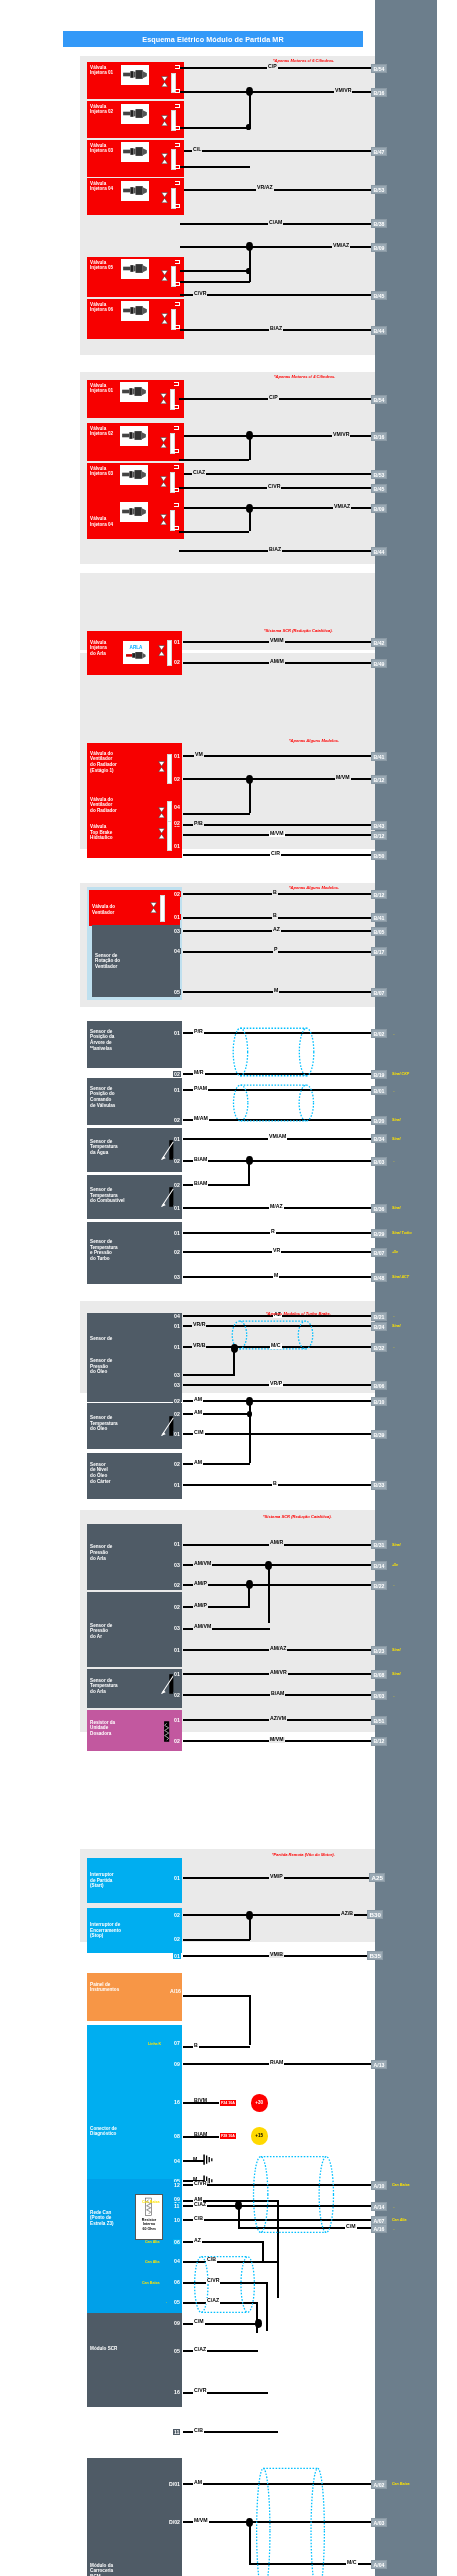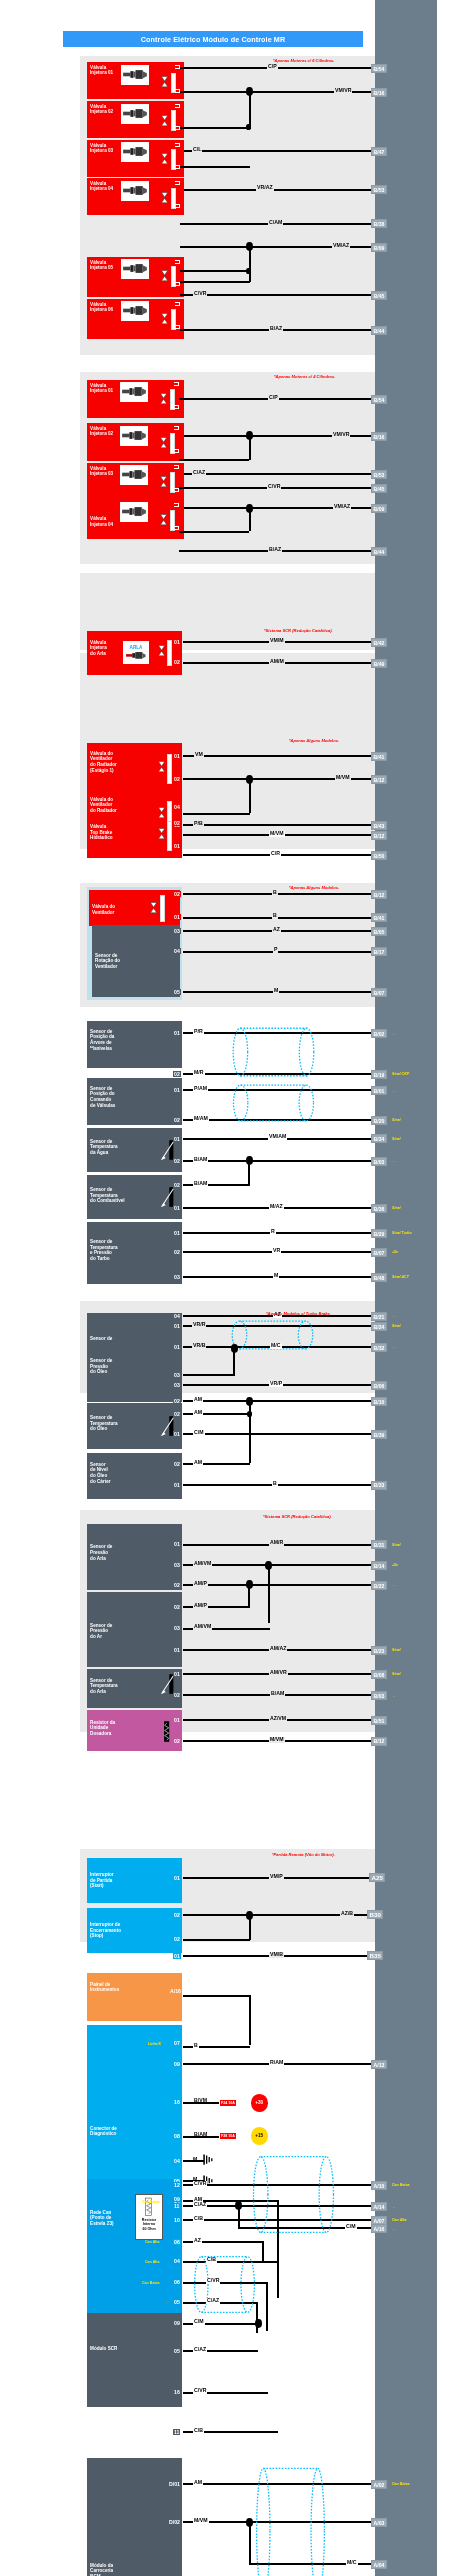--- a/index.html
+++ b/index.html
@@ -167,21 +167,21 @@
   
   .symbox { position:absolute; z-index:5; }
 </style>
 </head>
 <body>
 
 <div id="page">
 
   <div class="ecu-column"></div>
 
-  <div class="banner">Controle Elétrico Módulo de Controle MR</div>
+  <div class="banner">Esquema Elétrico Módulo de Partida MR</div>
 
   <div class="group-band" style="top:56px;height:170px;"></div>
   <div class="note" style="left:273px;top:58px;">*Apenas Motores c/ 6 Cilindros.</div>
 
   <div class="dev red" style="left:87px;top:62px;width:97px;height:37px;">
     <span class="lbl">Válvula<br>Injetora 01</span>
   </div>
   <div class="pic" style="left:121px;top:65px;width:28px;height:19.6px;">
     <svg width="26" height="15.5" viewBox="0 0 50 30">
         <rect x="2" y="11" width="14" height="7" fill="#444"></rect>

